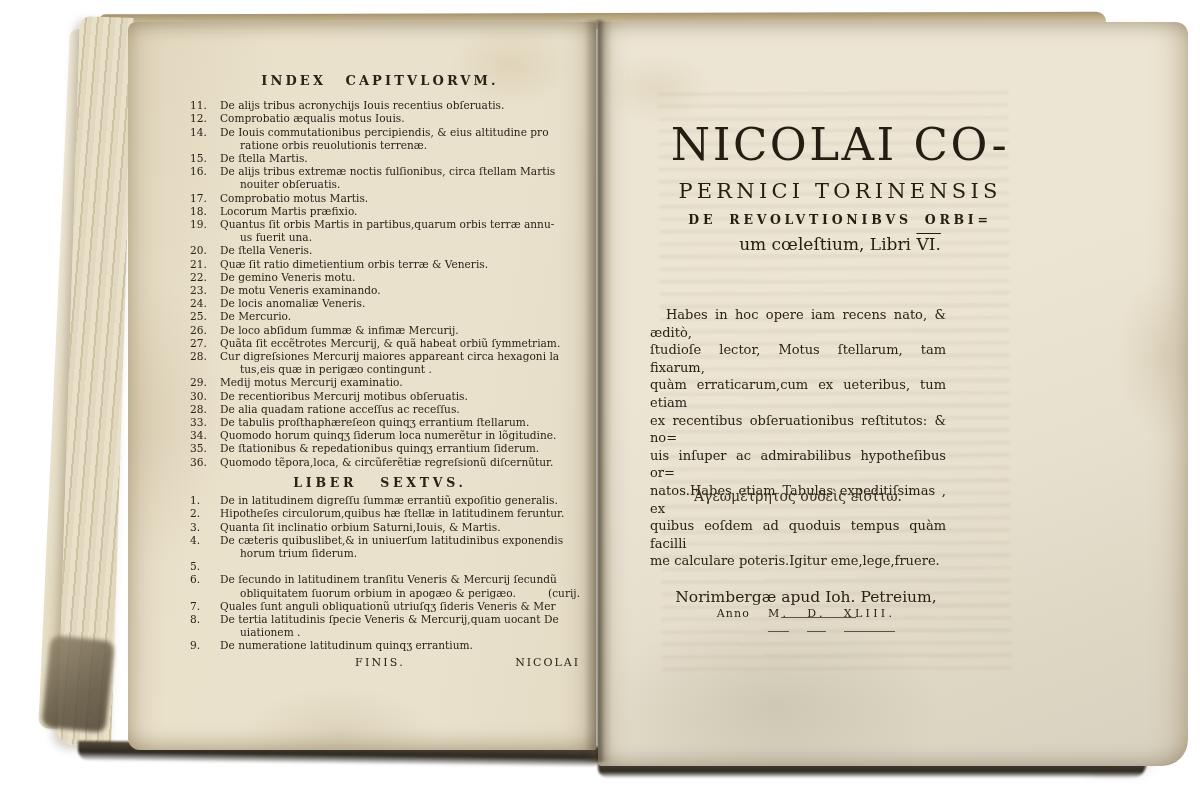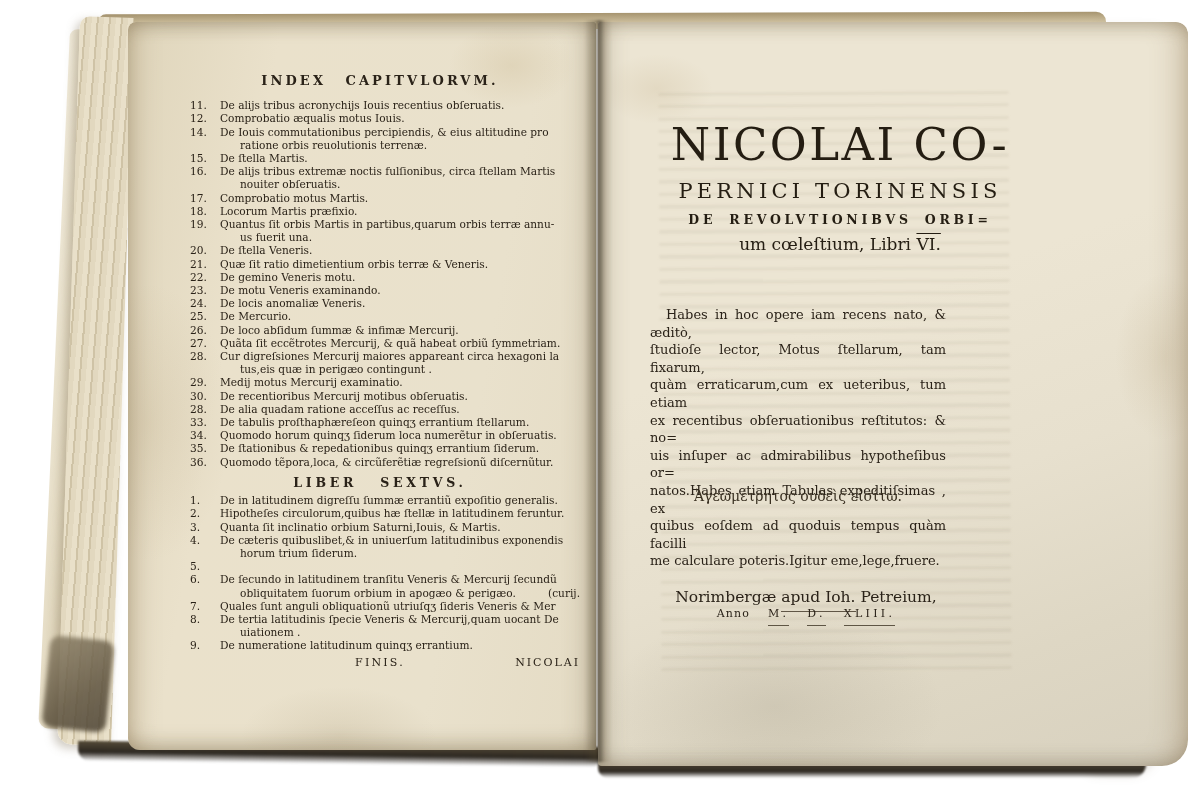--- a/index.html
+++ b/index.html
@@ -102,21 +102,21 @@
   .blurb{position:absolute;left:52px;top:284px;width:296px;font-size:13px;line-height:17.6px;}
   .blurb .jline{text-align:justify;text-align-last:justify;}
   .blurb .first{text-indent:16px;}
   .blurb .last{text-align:left;}
   .greek{position:absolute;left:55px;top:466px;width:290px;text-align:center;font-size:14px;color:#3a3122;}
   .imprint{position:absolute;left:40px;top:566px;width:336px;text-align:center;}
   .imprint-l1{font-size:15.5px;}
   .imprint-l2{font-size:11px;margin-top:1px;letter-spacing:.08em;}
   .imprint-l2 span{margin:0 9px;letter-spacing:.3em;}
   .imprint-l2 .anno{letter-spacing:.1em;}
-  .u{border-bottom:1.4px solid rgba(62,52,36,.8);padding-bottom:5px;}
+  .u{border-bottom:1.4px solid rgba(62,52,36,.8);padding-bottom:11px;}
 </style>
 </head>
 <body>
 
 <div class="stage">
   <div class="top-edge"></div>
   <div class="edge-left-outer"></div>
   <div class="edge-left"></div>
   <div class="corner-dark"></div>
   <div class="edge-right"></div>
@@ -218,21 +218,21 @@
           <div class="row">
             <span class="num">28.</span>
             <span class="txt">De alia quadam ratione acceſſus ac receſſus.</span>
           </div>
           <div class="row">
             <span class="num">33.</span>
             <span class="txt">De tabulis proſthaphæreſeon quinqʒ errantium ſtellarum.</span>
           </div>
           <div class="row">
             <span class="num">34.</span>
-            <span class="txt">Quomodo horum quinqʒ ſiderum loca numerẽtur in obſeruatis.</span>
+            <span class="txt">Quomodo horum quinqʒ ſiderum loca numerẽtur in lõgitudine.</span>
           </div>
           <div class="row">
             <span class="num">35.</span>
             <span class="txt">De ſtationibus &amp; repedationibus quinqʒ errantium ſiderum.</span>
           </div>
           <div class="row">
             <span class="num">36.</span>
             <span class="txt">Quomodo tẽpora,loca, &amp; circũferẽtiæ regreſsionũ diſcernũtur.</span>
           </div>
         </div>

